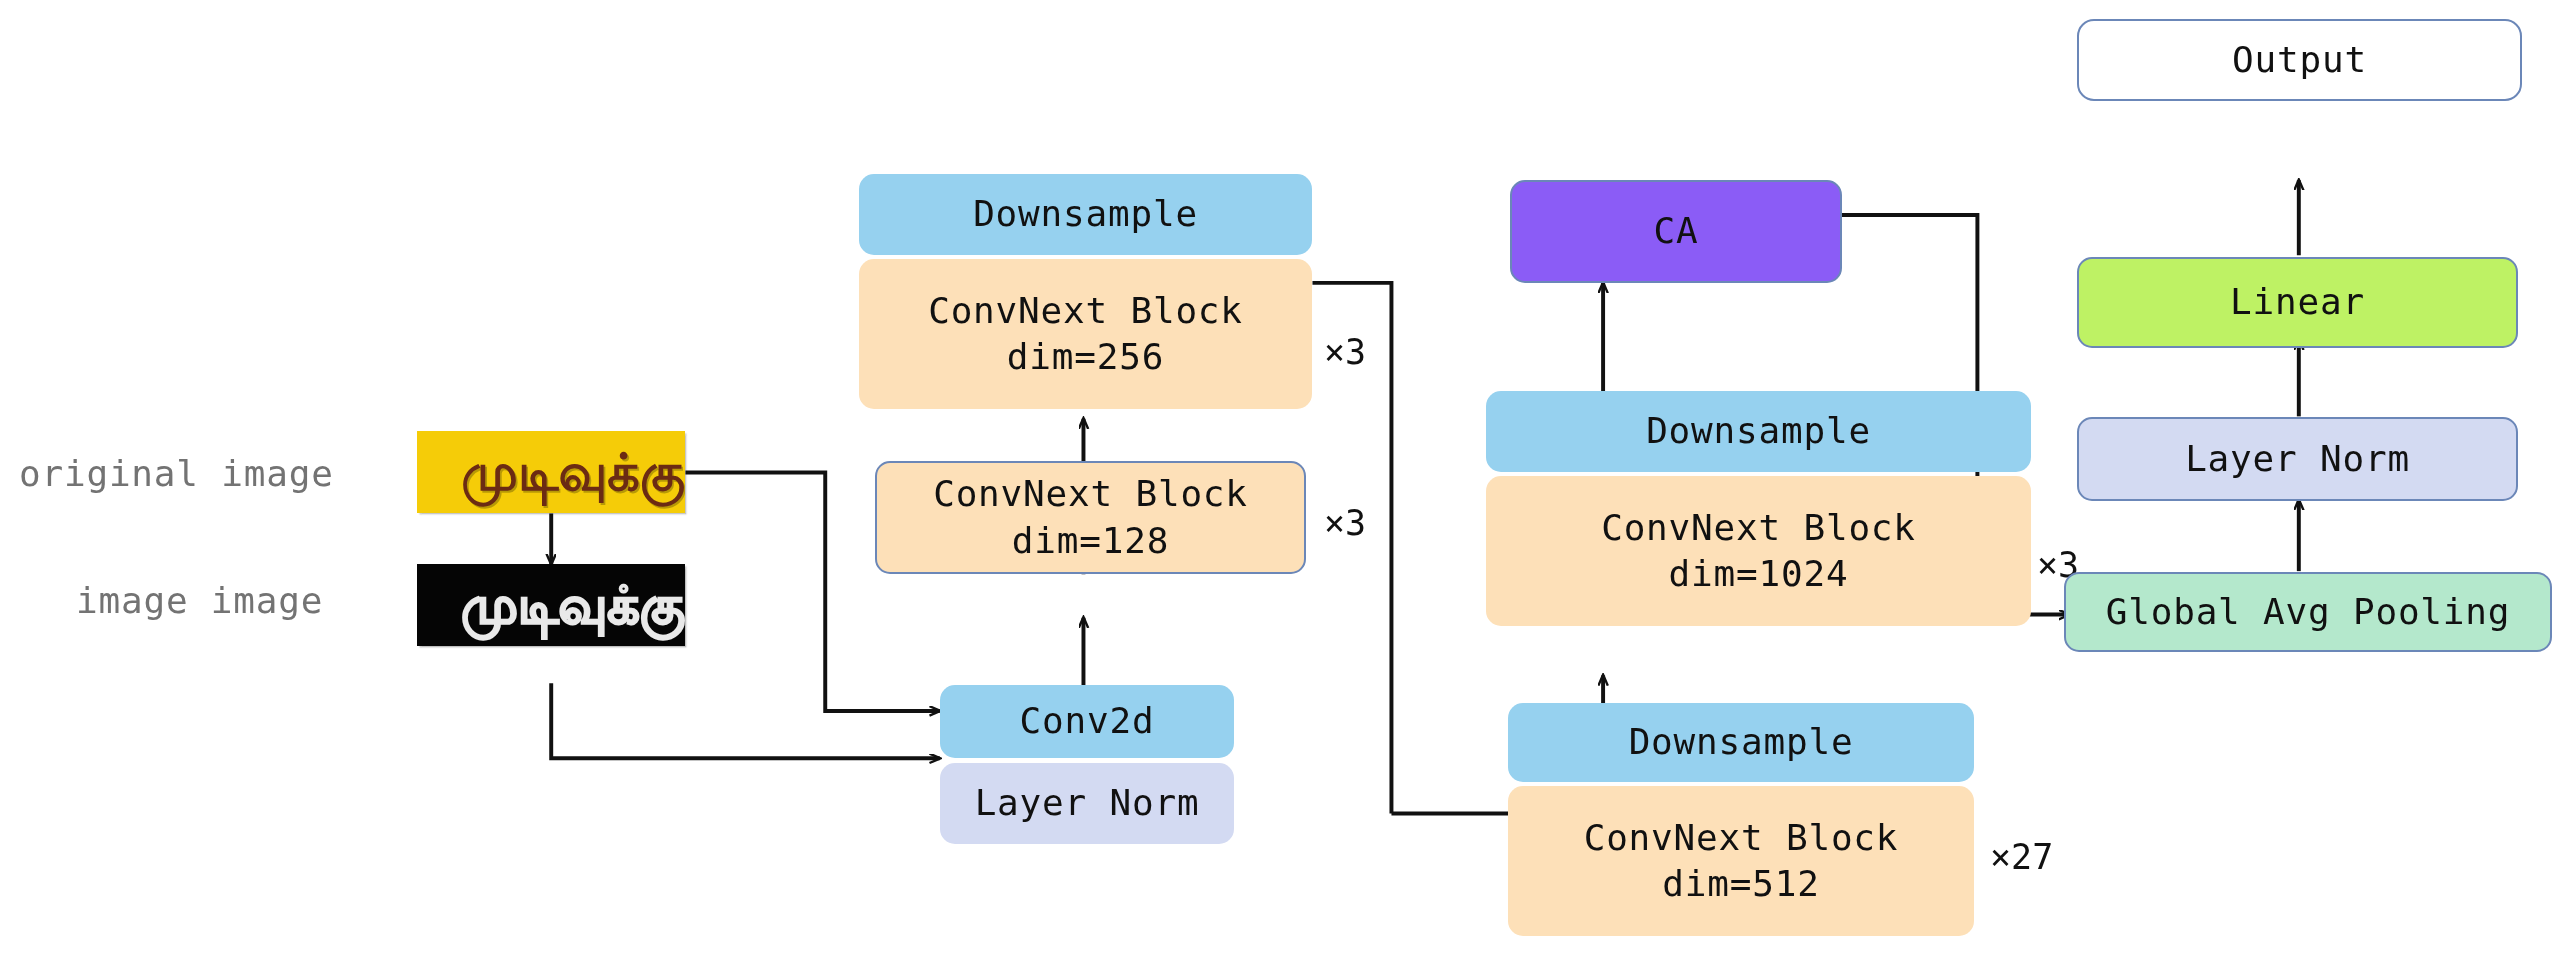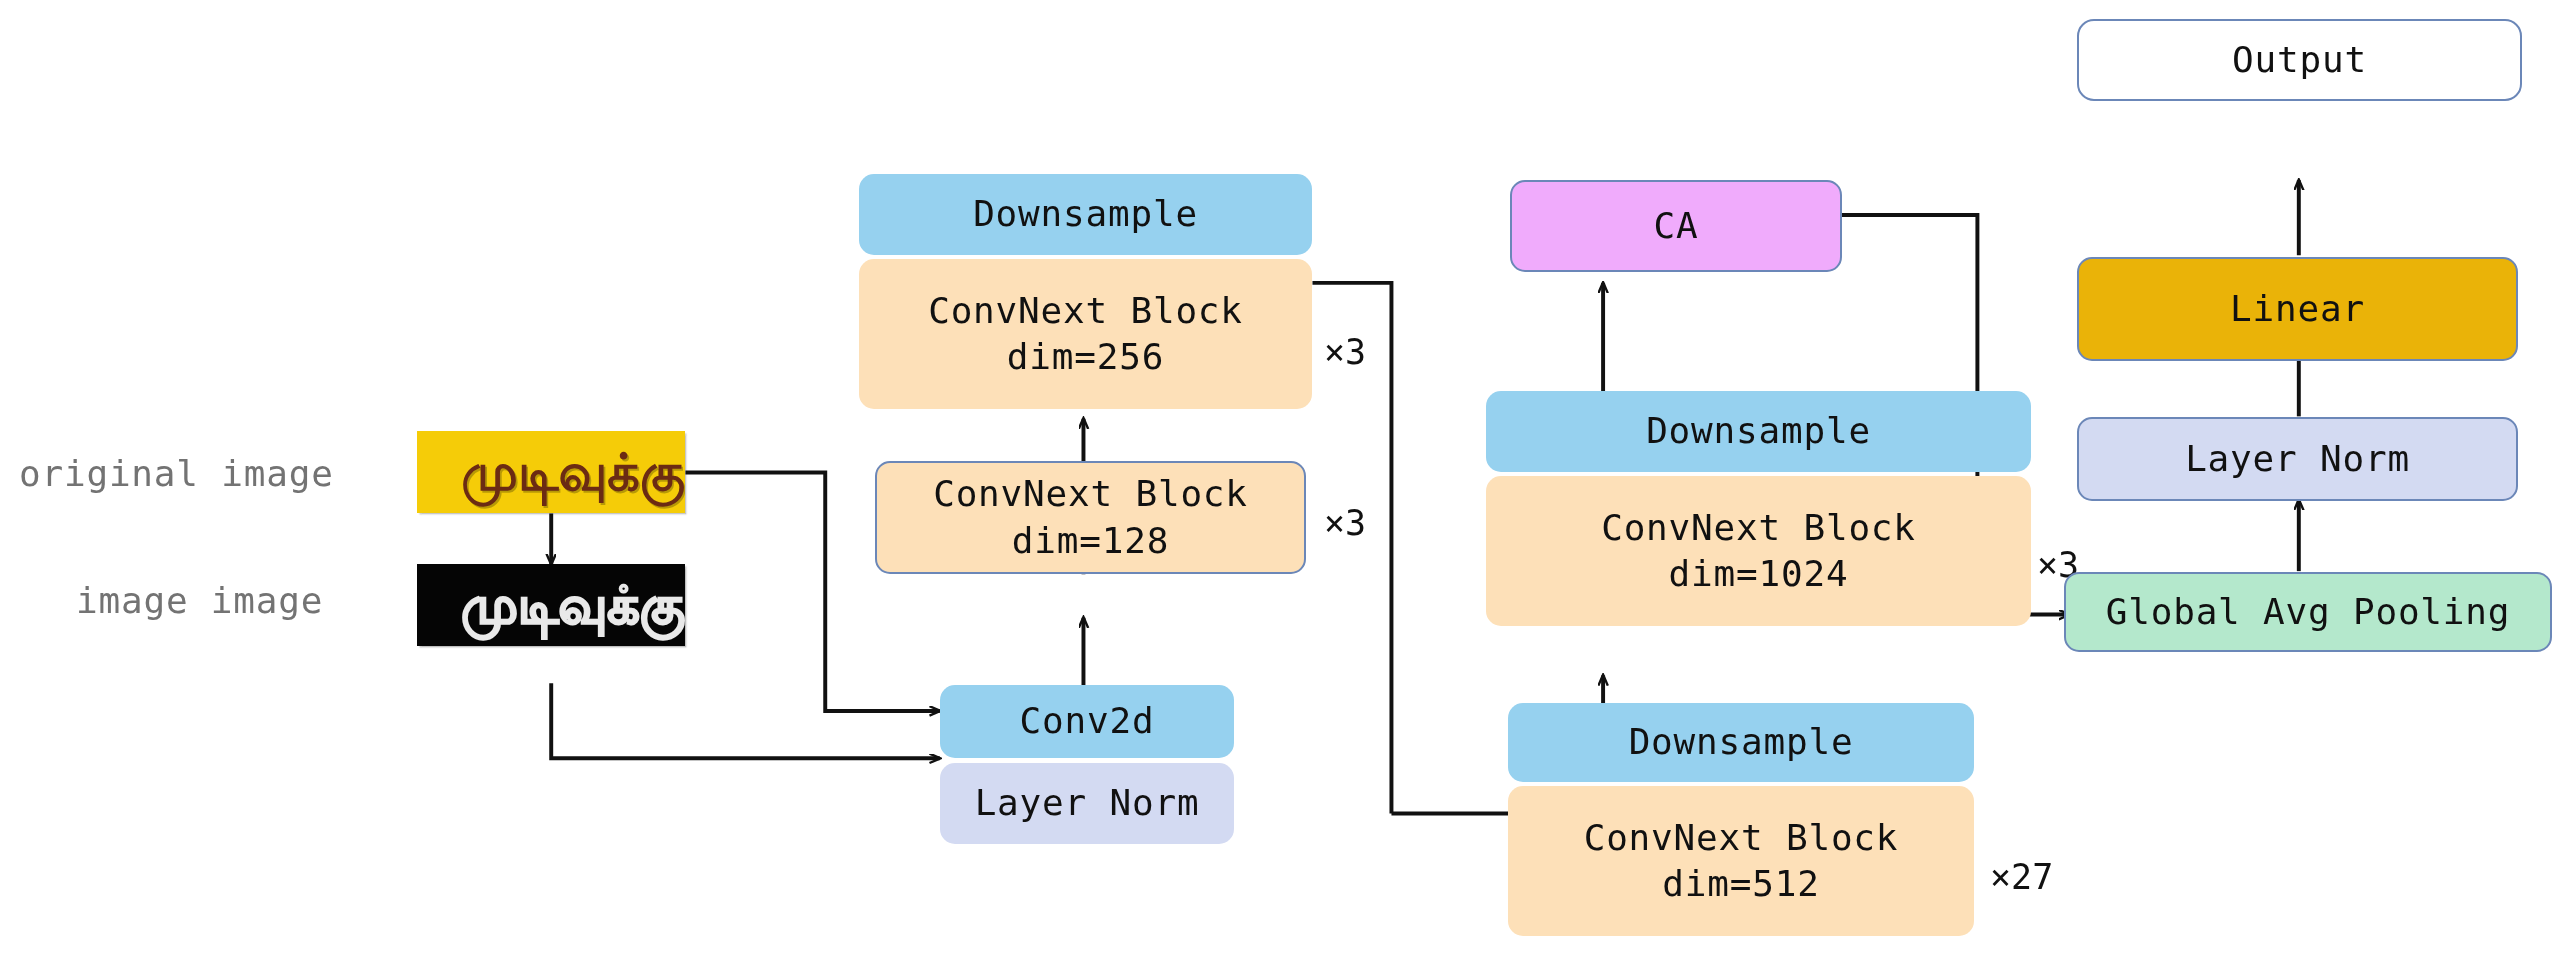--- a/index.html
+++ b/index.html
@@ -146,38 +146,38 @@
 
   <div class="box" style="left:875px; top:461px; width:431px; height:113px; background:#FDE0B8; border:2.4px solid #6B87B8;">ConvNext Block
 dim=128</div>
 
   <div class="mult" style="left:1324px; top:503px;">×3</div>
 
   <div class="box" style="left:940px; top:685px; width:294px; height:73px; background:#96D1EF;">Conv2d</div>
 
   <div class="box" style="left:940px; top:763px; width:294px; height:81px; background:#D3DAF2;">Layer Norm</div>
 
-  <div class="box" style="left:1510px; top:180px; width:332px; height:92px; background:#f0abfc; border:2.4px solid #6B87B8;">CA</div>
+  <div class="box" style="left:1510px; top:180px; width:332px; height:103px; background:#8b5cf6; border:2.4px solid #6B87B8;">CA</div>
 
   <div class="box" style="left:1486px; top:391px; width:545px; height:81px; background:#96D1EF;">Downsample</div>
 
   <div class="box" style="left:1486px; top:476px; width:545px; height:150px; background:#FDE0B8;">ConvNext Block
 dim=1024</div>
 
   <div class="mult" style="left:2037px; top:545px;">×3</div>
 
   <div class="box" style="left:1508px; top:703px; width:466px; height:79px; background:#96D1EF;">Downsample</div>
 
   <div class="box" style="left:1508px; top:786px; width:466px; height:150px; background:#FDE0B8;">ConvNext Block
 dim=512</div>
 
-  <div class="mult" style="left:1990px; top:837px;margin-top:20px;">×27</div>
+  <div class="mult" style="left:1990px; top:837px;">×27</div>
 
   <div class="box" style="left:2077px; top:19px; width:445px; height:82px; background:#FFFFFF; border:2.4px solid #6B87B8; border-radius:17px;">Output</div>
 
-  <div class="box" style="left:2077px; top:257px; width:441px; height:104px; background:#eab308; border:2.4px solid #6B87B8;">Linear</div>
+  <div class="box" style="left:2077px; top:257px; width:441px; height:91px; background:#bef264; border:2.4px solid #6B87B8;">Linear</div>
 
   <div class="box" style="left:2077px; top:417px; width:441px; height:84px; background:#D3DAF2; border:2.4px solid #6B87B8;">Layer Norm</div>
 
   <div class="box" style="left:2064px; top:572px; width:488px; height:80px; background:#B4E8CC; border:2.4px solid #6B87B8;">Global Avg Pooling</div>
 
 </div>
 
 
 </body></html>

